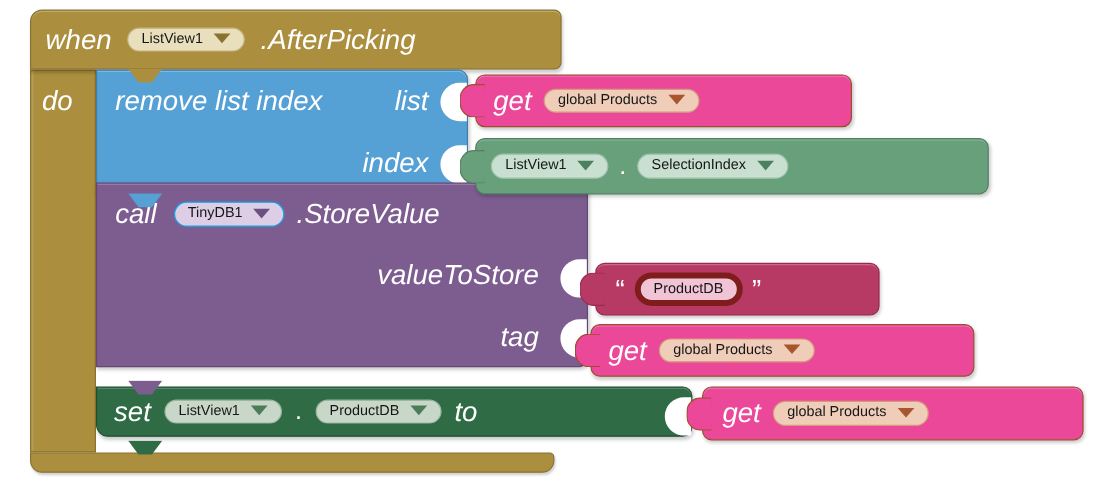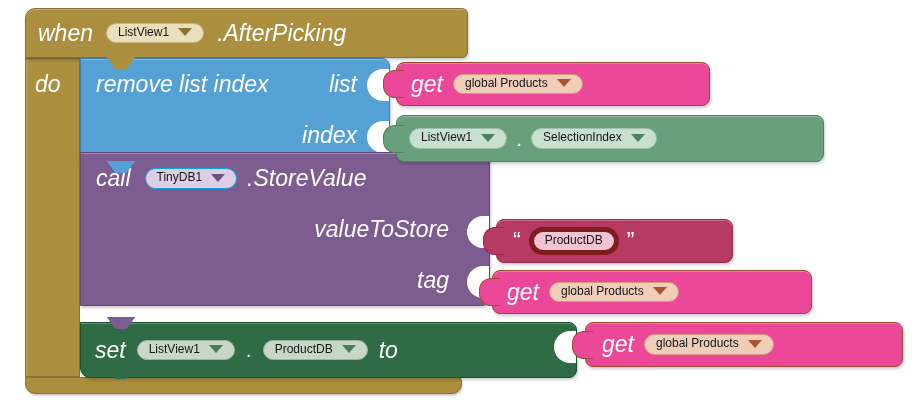--- a/index.html
+++ b/index.html
@@ -37,21 +37,21 @@
 
   
   .purple{background:#7D5D90;border:1px solid #634874;}
   .purple-block{left:80px;top:152px;width:410px;height:154px;border-radius:0 8px 8px 0;
     display:flex;flex-direction:column;}
   .purple-block .row{flex:1;padding-left:15px;}
   .row-right{justify-content:flex-end;padding-right:40px;}
 
   
   .dgreen{background:#2F6B45;border:1px solid #1F4D30;}
-  .set-block{left:80px;top:322px;width:497px;height:56px;border-radius:0 8px 8px 10px;
+  .set-block{left:80px;top:322px;width:497px;height:42px;border-radius:0 8px 8px 10px;
     display:flex;align-items:center;gap:11px;padding-left:14px;}
 
   
   .vblock{display:flex;align-items:center;border-radius:8px;}
   .orange{background:#ec4899;border:1px solid #9E4C2E;}
   .green{background:#68A07C;border:1px solid #527F61;}
   .pink{background:#B73A65;border:1px solid #99294F;}
   .get1{left:396px;top:62px;width:314px;height:44px;gap:10px;padding-left:14px;}
   .sel-idx{left:396px;top:115px;width:428px;height:47px;gap:9px;padding-left:12px;}
   .txt-block{left:496px;top:219px;width:237px;height:44px;gap:8px;padding-left:16px;}

